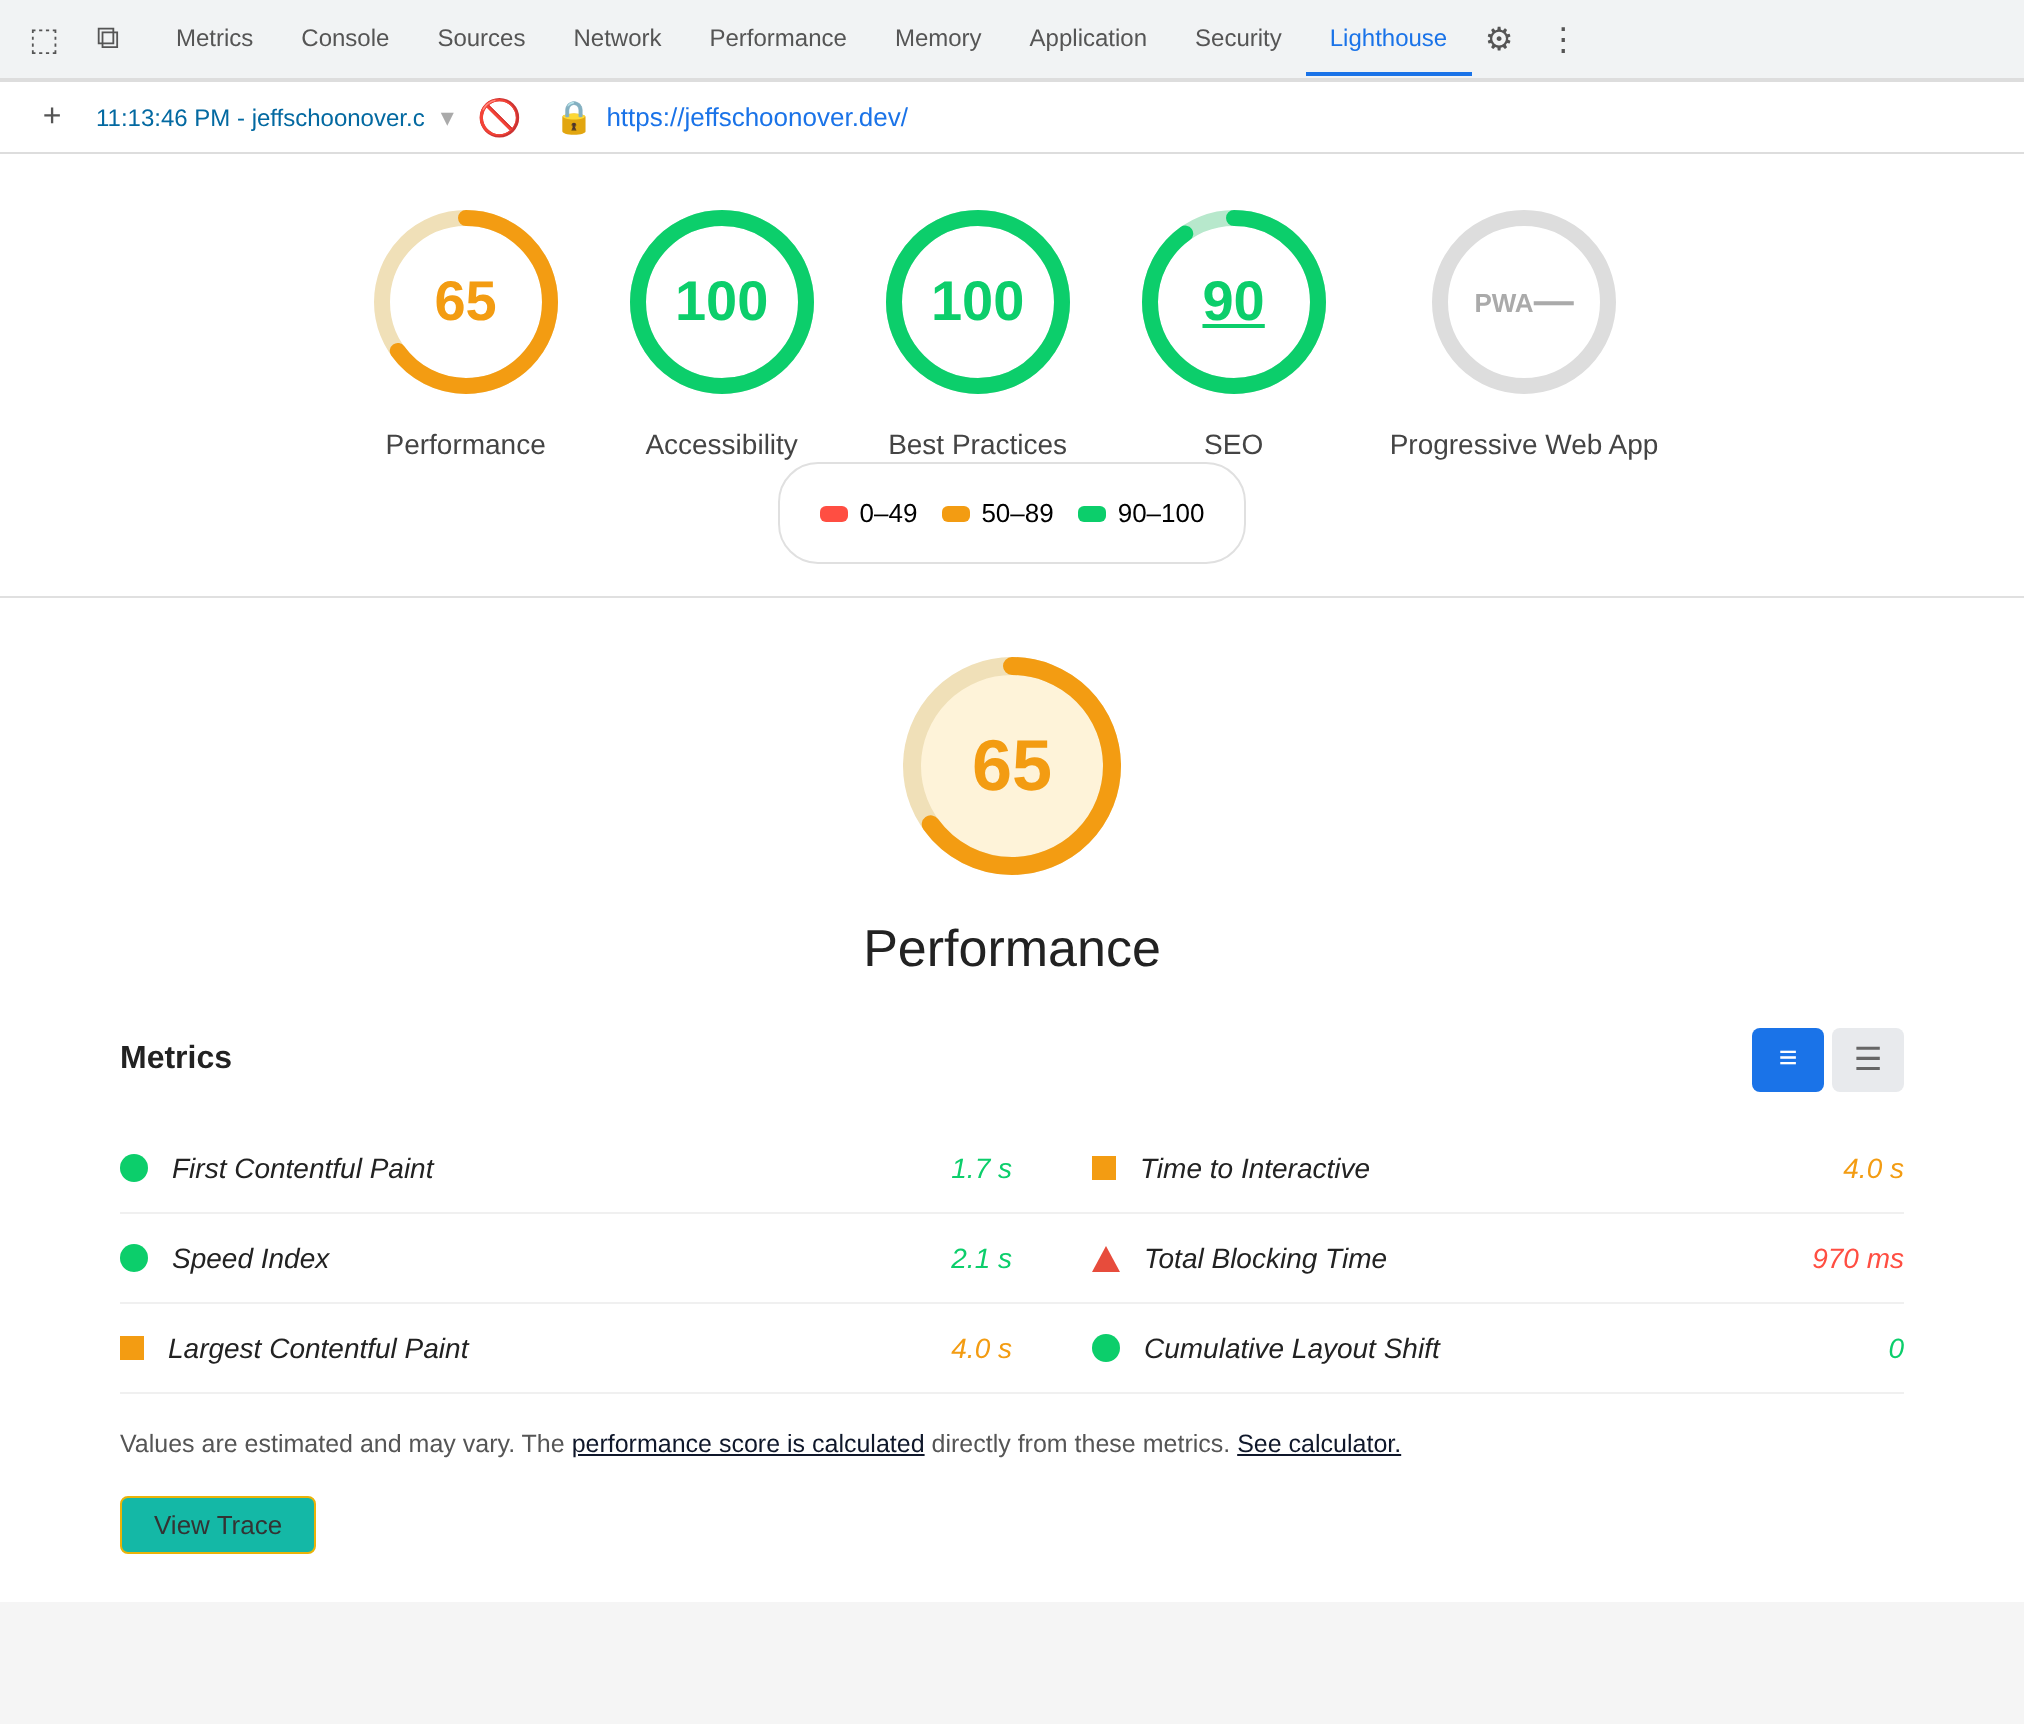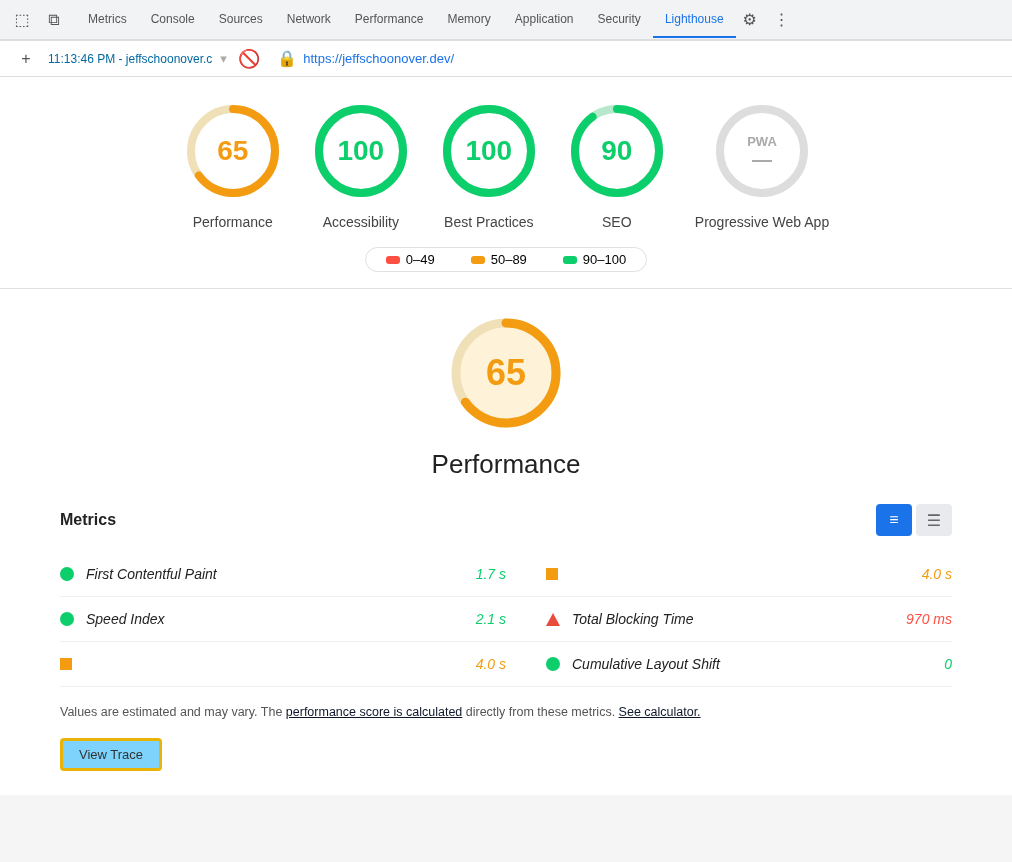--- a/index.html
+++ b/index.html
@@ -26,21 +26,21 @@
     
     .scores-section { padding: 24px 0 16px; display: flex; flex-direction: column; align-items: center; border-bottom: 1px solid #e0e0e0; }
     .scores-row { display: flex; gap: 28px; align-items: flex-start; justify-content: center; }
     .score-item { display: flex; flex-direction: column; align-items: center; gap: 12px; }
     .score-circle { position: relative; width: 100px; height: 100px; }
     .score-circle svg { position: absolute; top: 0; left: 0; width: 100%; height: 100%; transform: rotate(-90deg); }
     .score-number { position: absolute; top: 50%; left: 50%; transform: translate(-50%, -50%); font-size: 28px; font-weight: bold; }
     .score-label { font-size: 14px; color: #444; text-align: center; line-height: 1.3; }
 
     
-    .legend { display: flex; align-items: center; gap: 36px; border: 1px solid #e0e0e0; border-radius: 20px; padding: 4px 20px; margin-top: 16px; font-size: 13px; }
+    .legend { display: flex; align-items: center; gap: 12px; border: 1px solid #e0e0e0; border-radius: 20px; padding: 17px 20px; margin-top: 0; font-size: 13px; }
     .legend-item { display: flex; align-items: center; gap: 6px; }
     .legend-dot { width: 14px; height: 8px; border-radius: 3px; display: inline-block; }
 
     
     .perf-section { padding: 24px 60px; background: white; }
     .big-score-container { display: flex; justify-content: center; margin-bottom: 16px; }
     .big-score-circle { position: relative; width: 120px; height: 120px; }
     .big-score-circle svg { position: absolute; top: 0; left: 0; transform: rotate(-90deg); }
     .big-score-number { position: absolute; top: 50%; left: 50%; transform: translate(-50%, -50%); font-size: 36px; font-weight: bold; color: #f39c12; }
     .perf-title { text-align: center; font-size: 26px; font-weight: normal; color: #222; margin-bottom: 24px; }
@@ -60,21 +60,21 @@
     .metric-square { width: 12px; height: 12px; background: #f39c12; margin-right: 12px; flex-shrink: 0; }
     .metric-name { font-size: 14px; color: #222; flex: 1; }
     .metric-value { font-size: 14px; color: #f39c12; margin-left: auto; min-width: 60px; text-align: right; }
     .metric-value.green { color: #0cce6b; }
     .metric-value.red { color: #ff4e42; }
     .metric-value.orange { color: #f39c12; }
 
     .footnote { font-size: 12.5px; color: #555; margin-top: 16px; line-height: 1.5; }
     .footnote a { color: #0f172a; text-decoration: underline; }
 
-    .view-trace-btn { margin-top: 16px; padding: 6px 16px; border: 3px solid #eab308; border-radius: 4px; background: #7dd3fc; font-size: 13px; cursor: pointer; color: #333; }
+    .view-trace-btn { margin-top: 16px; padding: 6px 16px; border: 1px solid #eab308; border-radius: 4px; background: #14b8a6; font-size: 13px; cursor: pointer; color: #333; }
 
     
     .circle-bg { fill: none; }
     .circle-fill { fill: none; stroke-linecap: round; }
   </style>
 </head>
 <body>
 
 <div class="devtools-outer">
   <div class="devtools-topbar">
@@ -146,31 +146,31 @@
         </div>
         <span class="score-label">Best Practices</span>
       </div>
 
       <div class="score-item">
         <div class="score-circle">
           <svg viewBox="0 0 100 100" width="100" height="100">
             <circle class="circle-bg" cx="50" cy="50" r="42" stroke="#b7e8cc" stroke-width="8"></circle>
             <circle class="circle-fill" cx="50" cy="50" r="42" stroke="#0cce6b" stroke-width="8" stroke-dasharray="263.9" stroke-dashoffset="26.4"></circle>
           </svg>
-          <span class="score-number" style="color:#0cce6b;">90</span>
+          <span class="score-number" style="color:#0cce6b;text-decoration:underline;">90</span>
         </div>
         <span class="score-label">SEO</span>
       </div>
 
       <div class="score-item">
         <div class="score-circle">
           <svg viewBox="0 0 100 100" width="100" height="100">
             <circle class="circle-bg" cx="50" cy="50" r="42" stroke="#ddd" stroke-width="8"></circle>
           </svg>
-          <div style="position:absolute;top:50%;left:50%;transform:translate(-50%,-50%);display:flex;flex-direction:column;align-items:center;justify-content:center;">
+          <div style="position:absolute;top:50%;left:50%;transform:translate(-50%,-50%);display:flex;flex-direction:row;align-items:center;justify-content:center;">
             <span style="font-size:13px;font-weight:bold;color:#aaa;">PWA</span>
             <span style="font-size:20px;color:#aaa;font-weight:bold;line-height:1;">—</span>
           </div>
         </div>
         <span class="score-label">Progressive Web App</span>
       </div>
 
     </div>
 
     <div class="legend">
@@ -218,37 +218,39 @@
     <div class="metrics-grid">
 
       <div class="metric-row">
         <span class="metric-dot" style="background:#0cce6b;"></span>
         <span class="metric-name">First Contentful Paint</span>
         <span class="metric-value green">1.7 s</span>
       </div>
 
       <div class="metric-row" style="padding-left:40px;">
         <span class="metric-square"></span>
+        <span class="metric-name">Time to Interactive</span>
         <span class="metric-value orange">4.0 s</span>
       </div>
 
       <div class="metric-row">
         <span class="metric-dot" style="background:#0cce6b;"></span>
         <span class="metric-name">Speed Index</span>
         <span class="metric-value green">2.1 s</span>
       </div>
 
       <div class="metric-row" style="padding-left:40px;">
         <span class="metric-triangle"></span>
         <span class="metric-name">Total Blocking Time</span>
         <span class="metric-value red">970 ms</span>
       </div>
 
       <div class="metric-row">
         <span class="metric-square"></span>
+        <span class="metric-name">Largest Contentful Paint</span>
         <span class="metric-value orange">4.0 s</span>
       </div>
 
       <div class="metric-row" style="padding-left:40px;">
         <span class="metric-dot" style="background:#0cce6b;"></span>
         <span class="metric-name">Cumulative Layout Shift</span>
         <span class="metric-value green">0</span>
       </div>
 
     </div>

